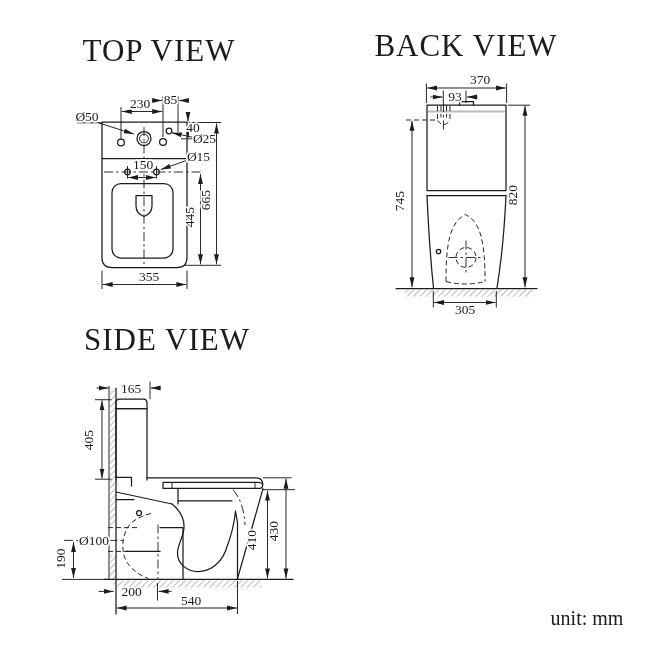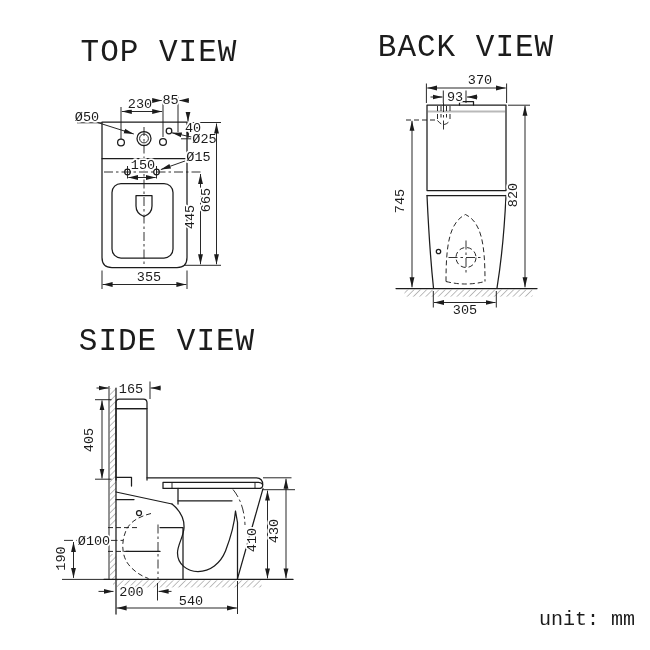--- a/index.html
+++ b/index.html
@@ -1,19 +1,19 @@
 <!DOCTYPE html>
 <html style="--line: #1c1c1c; --background: #ffffff; --hatch: #6e6e6e; --lid: #b9b9b9;"><head>
 <meta charset="utf-8">
 <style>
   :root { --line:#1c1c1c; --background:#ffffff; --hatch:#6e6e6e; --lid:#b9b9b9; }
   html,body { margin:0; padding:0; background:#e8e8e8; }
   .canvas {
     width:650px; height:650px; background:var(--background);
-    position:relative; font-family:Liberation Mono, monospace; overflow:hidden;
+    position:relative; font-family:Liberation Serif, serif; overflow:hidden;
   }
   svg { position:absolute; left:0; top:0; }
   .ol  { stroke:var(--line); stroke-width:1.25; fill:none; stroke-linecap:round; stroke-linejoin:round; }
   .thin{ stroke:var(--line); stroke-width:0.95; fill:none; }
   .dash{ stroke:var(--line); stroke-width:0.95; fill:none; stroke-dasharray:5 3; }
   .cl  { stroke:var(--line); stroke-width:0.9;  fill:none; stroke-dasharray:9 3 2.5 3; }
   .lid { stroke:var(--lid);  stroke-width:2;    fill:none; }
   text { fill:var(--line); }
   .dim {
     font-size:13.5px; text-anchor:middle;

